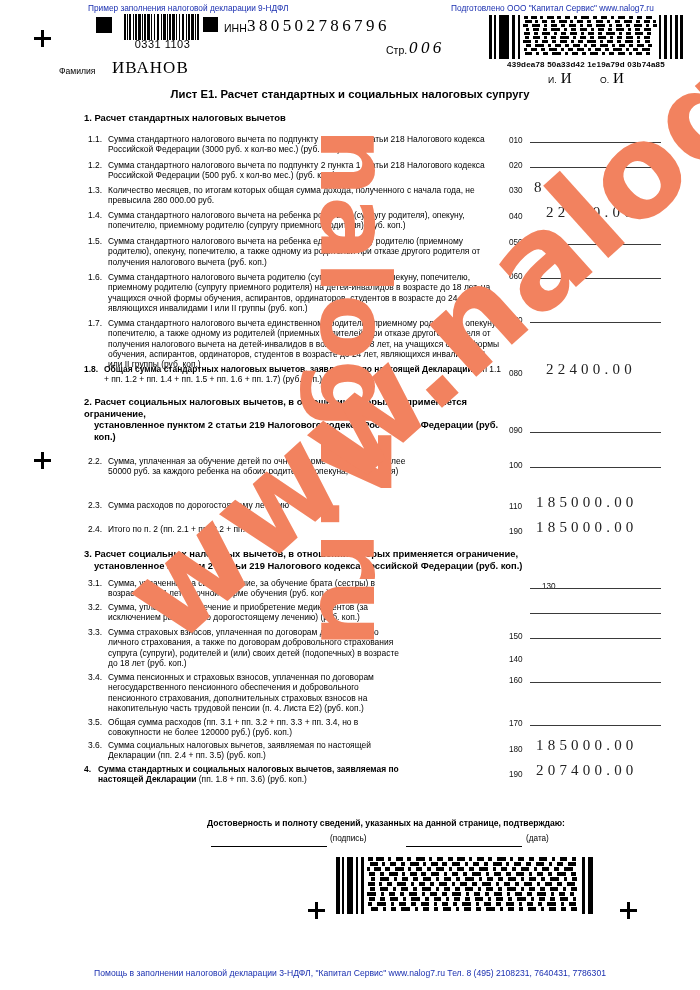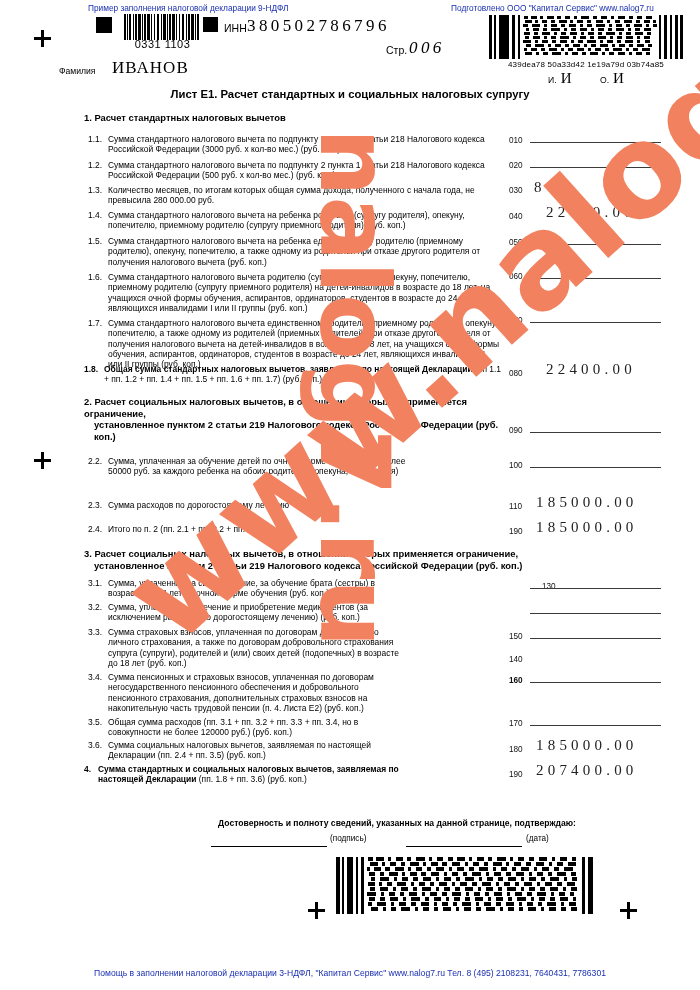--- a/index.html
+++ b/index.html
@@ -45,21 +45,21 @@
 
   .fam-lbl{position:absolute;left:59px;top:66px;font-size:8.6px;}
   .fam-val{
     position:absolute;left:112px;top:58px;font-size:17px;
     font-family:"Liberation Serif","DejaVu Serif",serif;letter-spacing:1px;
   }
 
   .bc2{position:absolute;left:489px;top:15px;width:194px;height:44px;}
   .bc2-hash{
     position:absolute;left:487px;top:60px;width:198px;text-align:center;
-    font-size:8px;font-family:"Liberation Sans",sans-serif;font-weight:normal;
+    font-size:8px;font-family:"Liberation Sans",sans-serif;font-weight:bold;
     letter-spacing:0.2px;
   }
   .initials{
     position:absolute;left:487px;top:70px;width:198px;
     font-size:9px;text-align:center;
   }
   .initials .pair{display:inline-block;margin:0 13px;}
   .initials .pair i{font-style:normal;font-size:8.6px;}
   .initials .pair b{
     font-weight:normal;font-size:15px;margin-left:4px;
@@ -91,21 +91,21 @@
   .rule{position:absolute;height:1px;background:#3a3a3a;}
   .val{
     position:absolute;font-size:15px;letter-spacing:4.2px;
     font-family:"Liberation Serif","DejaVu Serif",serif;color:#222;
     white-space:nowrap;
   }
 
   
   .confirm{
     position:absolute;left:196px;top:818px;width:380px;
-    font-size:8.6px;font-weight:bold;text-align:right;
+    font-size:8.6px;font-weight:bold;text-align:center;
   }
   .sigline{position:absolute;height:1px;background:#000;}
   .sublbl{position:absolute;font-size:8.2px;}
 
   .bc3{position:absolute;left:336px;top:857px;width:257px;height:57px;}
 
   .footer-note{
     position:absolute;left:0;top:968px;width:700px;text-align:center;
     font-size:8.6px;color:#1a2fb0;
   }
@@ -492,21 +492,21 @@
   <div class="val" style="left:536px;top:576px;"></div>
 
   <div class="code" style="left:509px;top:607px;margin-top:48px;">140</div>
   <div class="rule" style="left:530px;top:613px;width:131px;"></div>
   <div class="val" style="left:536px;top:601px;"></div>
 
   <div class="code" style="left:509px;top:632px;">150</div>
   <div class="rule" style="left:530px;top:638px;width:131px;"></div>
   <div class="val" style="left:536px;top:626px;"></div>
 
-  <div class="code" style="left:509px;top:676px;font-weight:bold;">160</div>
+  <div class="code" style="left:509px;top:676px;">160</div>
   <div class="rule" style="left:530px;top:682px;width:131px;"></div>
   <div class="val" style="left:536px;top:670px;"></div>
 
   <div class="code" style="left:509px;top:719px;">170</div>
   <div class="rule" style="left:530px;top:725px;width:131px;"></div>
   <div class="val" style="left:536px;top:713px;"></div>
 
   <div class="code" style="left:509px;top:745px;">180</div>
   <div class="val" style="left:536px;top:737px;">185000.00</div>
 

